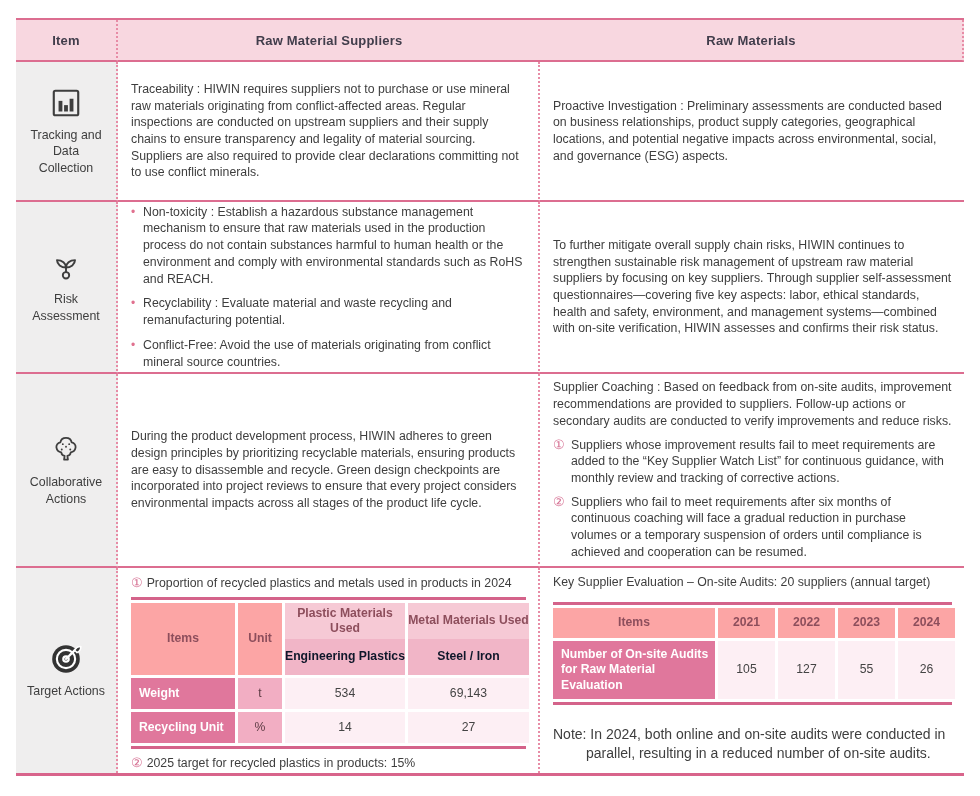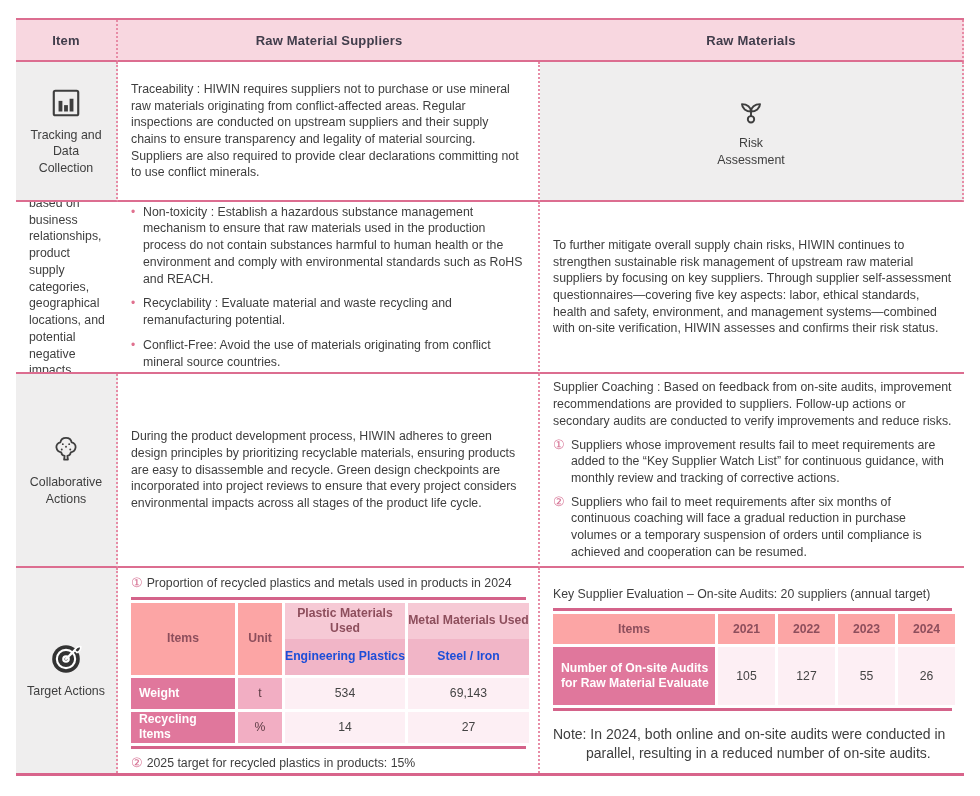--- a/index.html
+++ b/index.html
@@ -44,21 +44,21 @@
   .ntbl { border-top:3px solid #d4638a; border-bottom:3px solid #d4638a; padding:3px 0; margin:5px 0 6px 0; }
   .ngrid { display:grid; gap:3px; }
   .ngrid1 { grid-template-columns:104px 44px 120px 121px; grid-template-rows:72px 31px 31px; }
   .ngrid2 { grid-template-columns:162px 57px 57px 57px 57px; grid-template-rows:30px 58px; }
   .nc { display:flex; align-items:center; justify-content:center; text-align:center;
         font-size:12.2px; line-height:1.25; }
   .nhdr { background:#fca5a5; color:#8d4e5c; font-weight:bold; }
   .nstack { display:flex; flex-direction:column; }
   .nstack .half { flex:1; display:flex; align-items:center; justify-content:center; }
   .nstack .top { background:#f6c9d5; color:#8d4e5c; font-weight:bold; }
-  .nstack .bot { background:#f1b5c7; color:#1d4ed8; font-weight:bold; }
+  .nstack .bot { background:#f1b5c7; color:#0f172a; font-weight:bold; }
   .nrowlbl { background:#e0779c; color:#ffffff; font-weight:bold; justify-content:flex-start;
              text-align:left; padding-left:8px; padding-right:4px; }
   .nunit { background:#f2aec3; color:#5d3b44; }
   .nval { background:#fdeff4; color:#444; }
 
   .note { font-size:14px; line-height:1.35; margin-top:8px; padding-left:33px; text-indent:-33px; }
 
   .ic svg { display:block; }
 </style>
 </head>
@@ -78,34 +78,34 @@
           <rect x="9" y="14" width="3.6" height="10" fill="#3e3e3e"></rect>
           <rect x="14.2" y="18" width="3.6" height="6" fill="#3e3e3e"></rect>
           <rect x="19.4" y="12" width="3.6" height="12" fill="#3e3e3e"></rect>
         </svg>
       </span>
       <span class="lbl">Tracking and Data Collection</span>
     </div>
     <div class="cell v bodycell">
       <p>Traceability : HIWIN requires suppliers not to purchase or use mineral raw materials originating from conflict-affected areas. Regular inspections are conducted on upstream suppliers and their supply chains to ensure transparency and legality of material sourcing. Suppliers are also required to provide clear declarations committing not to use conflict minerals.</p>
     </div>
+    <div class="cell bodycell">
+      <p>Proactive Investigation : Preliminary assessments are conducted based on business relationships, product supply categories, geographical locations, and potential negative impacts across environmental, social, and governance (ESG) aspects.</p>
+    </div>
+
     <div class="cell v itemcell">
       <span class="ic">
         <svg width="34" height="34" viewBox="0 0 32 32">
           <path d="M16 16.5 C16 12.5 12.5 9.5 7.5 9.5 C7.5 13.5 11.5 16.5 16 16.5 Z" fill="none" stroke="#3e3e3e" stroke-width="1.8" stroke-linejoin="round"></path>
           <path d="M16 16.5 C16 12.5 19.5 9.5 24.5 9.5 C24.5 13.5 20.5 16.5 16 16.5 Z" fill="none" stroke="#3e3e3e" stroke-width="1.8" stroke-linejoin="round"></path>
           <path d="M16 16.5 L16 21" fill="none" stroke="#3e3e3e" stroke-width="1.8"></path>
           <circle cx="16" cy="23.8" r="3" fill="none" stroke="#3e3e3e" stroke-width="1.8"></circle>
         </svg>
       </span>
       <span class="lbl">Risk Assessment</span>
-    </div>
-
-    <div class="cell bodycell">
-      <p>Proactive Investigation : Preliminary assessments are conducted based on business relationships, product supply categories, geographical locations, and potential negative impacts across environmental, social, and governance (ESG) aspects.</p>
     </div>
     <div class="cell v bodycell">
       <div class="blt">
         <span class="dot">•</span>
         <span>Non-toxicity : Establish a hazardous substance management mechanism to ensure that raw materials used in the production process do not contain substances harmful to human health or the environment and comply with environmental standards such as RoHS and REACH.</span>
       </div>
       <div class="blt">
         <span class="dot">•</span>
         <span>Recyclability : Evaluate material and waste recycling and remanufacturing potential.</span>
       </div>
@@ -175,42 +175,42 @@
           <div class="nstack">
             <div class="nc half top">Metal Materials Used</div>
             <div class="nc half bot">Steel / Iron</div>
           </div>
 
           <div class="nc nrowlbl">Weight</div>
           <div class="nc nunit">t</div>
           <div class="nc nval">534</div>
           <div class="nc nval">69,143</div>
 
-          <div class="nc nrowlbl">Recycling Items</div>
+          <div class="nc nrowlbl">Recycling Unit</div>
           <div class="nc nunit">%</div>
           <div class="nc nval">14</div>
           <div class="nc nval">27</div>
         </div>
       </div>
       <div class="capline">
         <span class="cn">②</span><span>2025 target for recycled plastics in products: 15%</span>
       </div>
     </div>
 
-    <div class="cell last bodycell" style="justify-content:flex-end; padding-top:7px;">
+    <div class="cell last bodycell" style="justify-content:space-between; padding-top:7px;">
       <div class="capline">Key Supplier Evaluation – On-site Audits: 20 suppliers (annual target)</div>
       <div class="ntbl">
         <div class="ngrid ngrid2">
           <div class="nc nhdr">Items</div>
           <div class="nc nhdr">2021</div>
           <div class="nc nhdr">2022</div>
           <div class="nc nhdr">2023</div>
           <div class="nc nhdr">2024</div>
 
-          <div class="nc nrowlbl">Number of On-site Audits for Raw Material Evaluate</div>
+          <div class="nc nrowlbl">Number of On-site Audits for Raw Material Evaluation</div>
           <div class="nc nval">105</div>
           <div class="nc nval">127</div>
           <div class="nc nval">55</div>
           <div class="nc nval">26</div>
         </div>
       </div>
       <div class="note">
         <span>Note:</span>
         <span>In 2024, both online and on-site audits were conducted in parallel, resulting in a reduced number of on-site audits.</span>
       </div>

